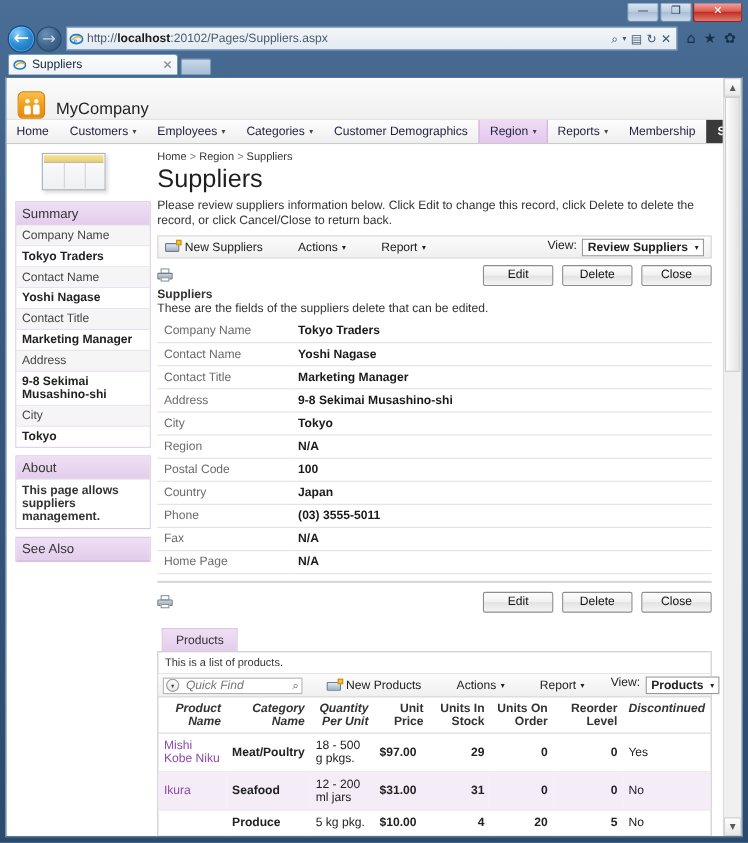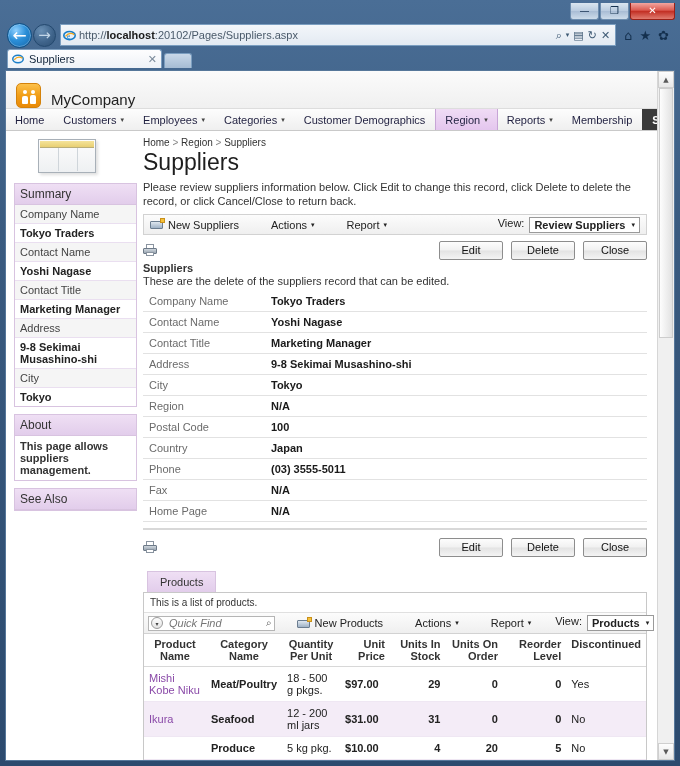--- a/index.html
+++ b/index.html
@@ -225,21 +225,21 @@
               background:linear-gradient(180deg,#fdfdfd,#e4e4e4); font-size:6px; text-align:center;
               line-height:11px; color:#444; font-family:"DejaVu Sans", sans-serif; }
   .qfinput { width:95px; border:none; outline:none; font-size:11px; font-style:italic; color:#777;
              font-family:"Liberation Sans", sans-serif; background:transparent; }
   .magn { font-size:10px; color:#555; font-family:"DejaVu Sans", sans-serif; }
   table.grid { width:100%; border-collapse:collapse; font-size:11px; }
   table.grid th {
     font-weight:bold; color:#333; text-align:right; padding:4px 5px;
     border-bottom:1px solid #d8d8d8; vertical-align:top; white-space:normal;
   }
-  table.grid th.l { text-align:center; }
+  table.grid th.l { text-align:right;font-style:italic; }
   table.grid td { padding:5px 5px; border-bottom:1px solid #efe7f3; vertical-align:middle; color:#222; }
   table.grid td.num { text-align:right; }
   table.grid tr.alt td { background:#f4ecf7; }
   table.grid a { color:#8a4aa8; text-decoration:none; font-weight:normal; }
   table.grid td.name { font-weight:normal;margin-top:16px; }
   table.grid td.strong { font-weight:bold; }
 </style>
 </head>
 <body>
 
@@ -418,21 +418,21 @@
               <span class="paper"></span>
                 <span class="body"></span>
                 <span class="out"></span>
             </span>
             <div class="btn">Edit</div>
             <div class="btn">Delete</div>
             <div class="btn">Close</div>
           </div>
 
           <div class="sechead">Suppliers</div>
-          <div class="secdesc">These are the delete of the suppliers record that can be edited.</div>
+          <div class="secdesc">These are the fields of the suppliers delete that can be edited.</div>
 
           <table class="detail">
             <tbody>
                 <tr>
               <td class="k">Company Name</td>
               <td class="v">Tokyo Traders</td>
             </tr>
             <tr>
               <td class="k">Contact Name</td>
               <td class="v">Yoshi Nagase</td>

